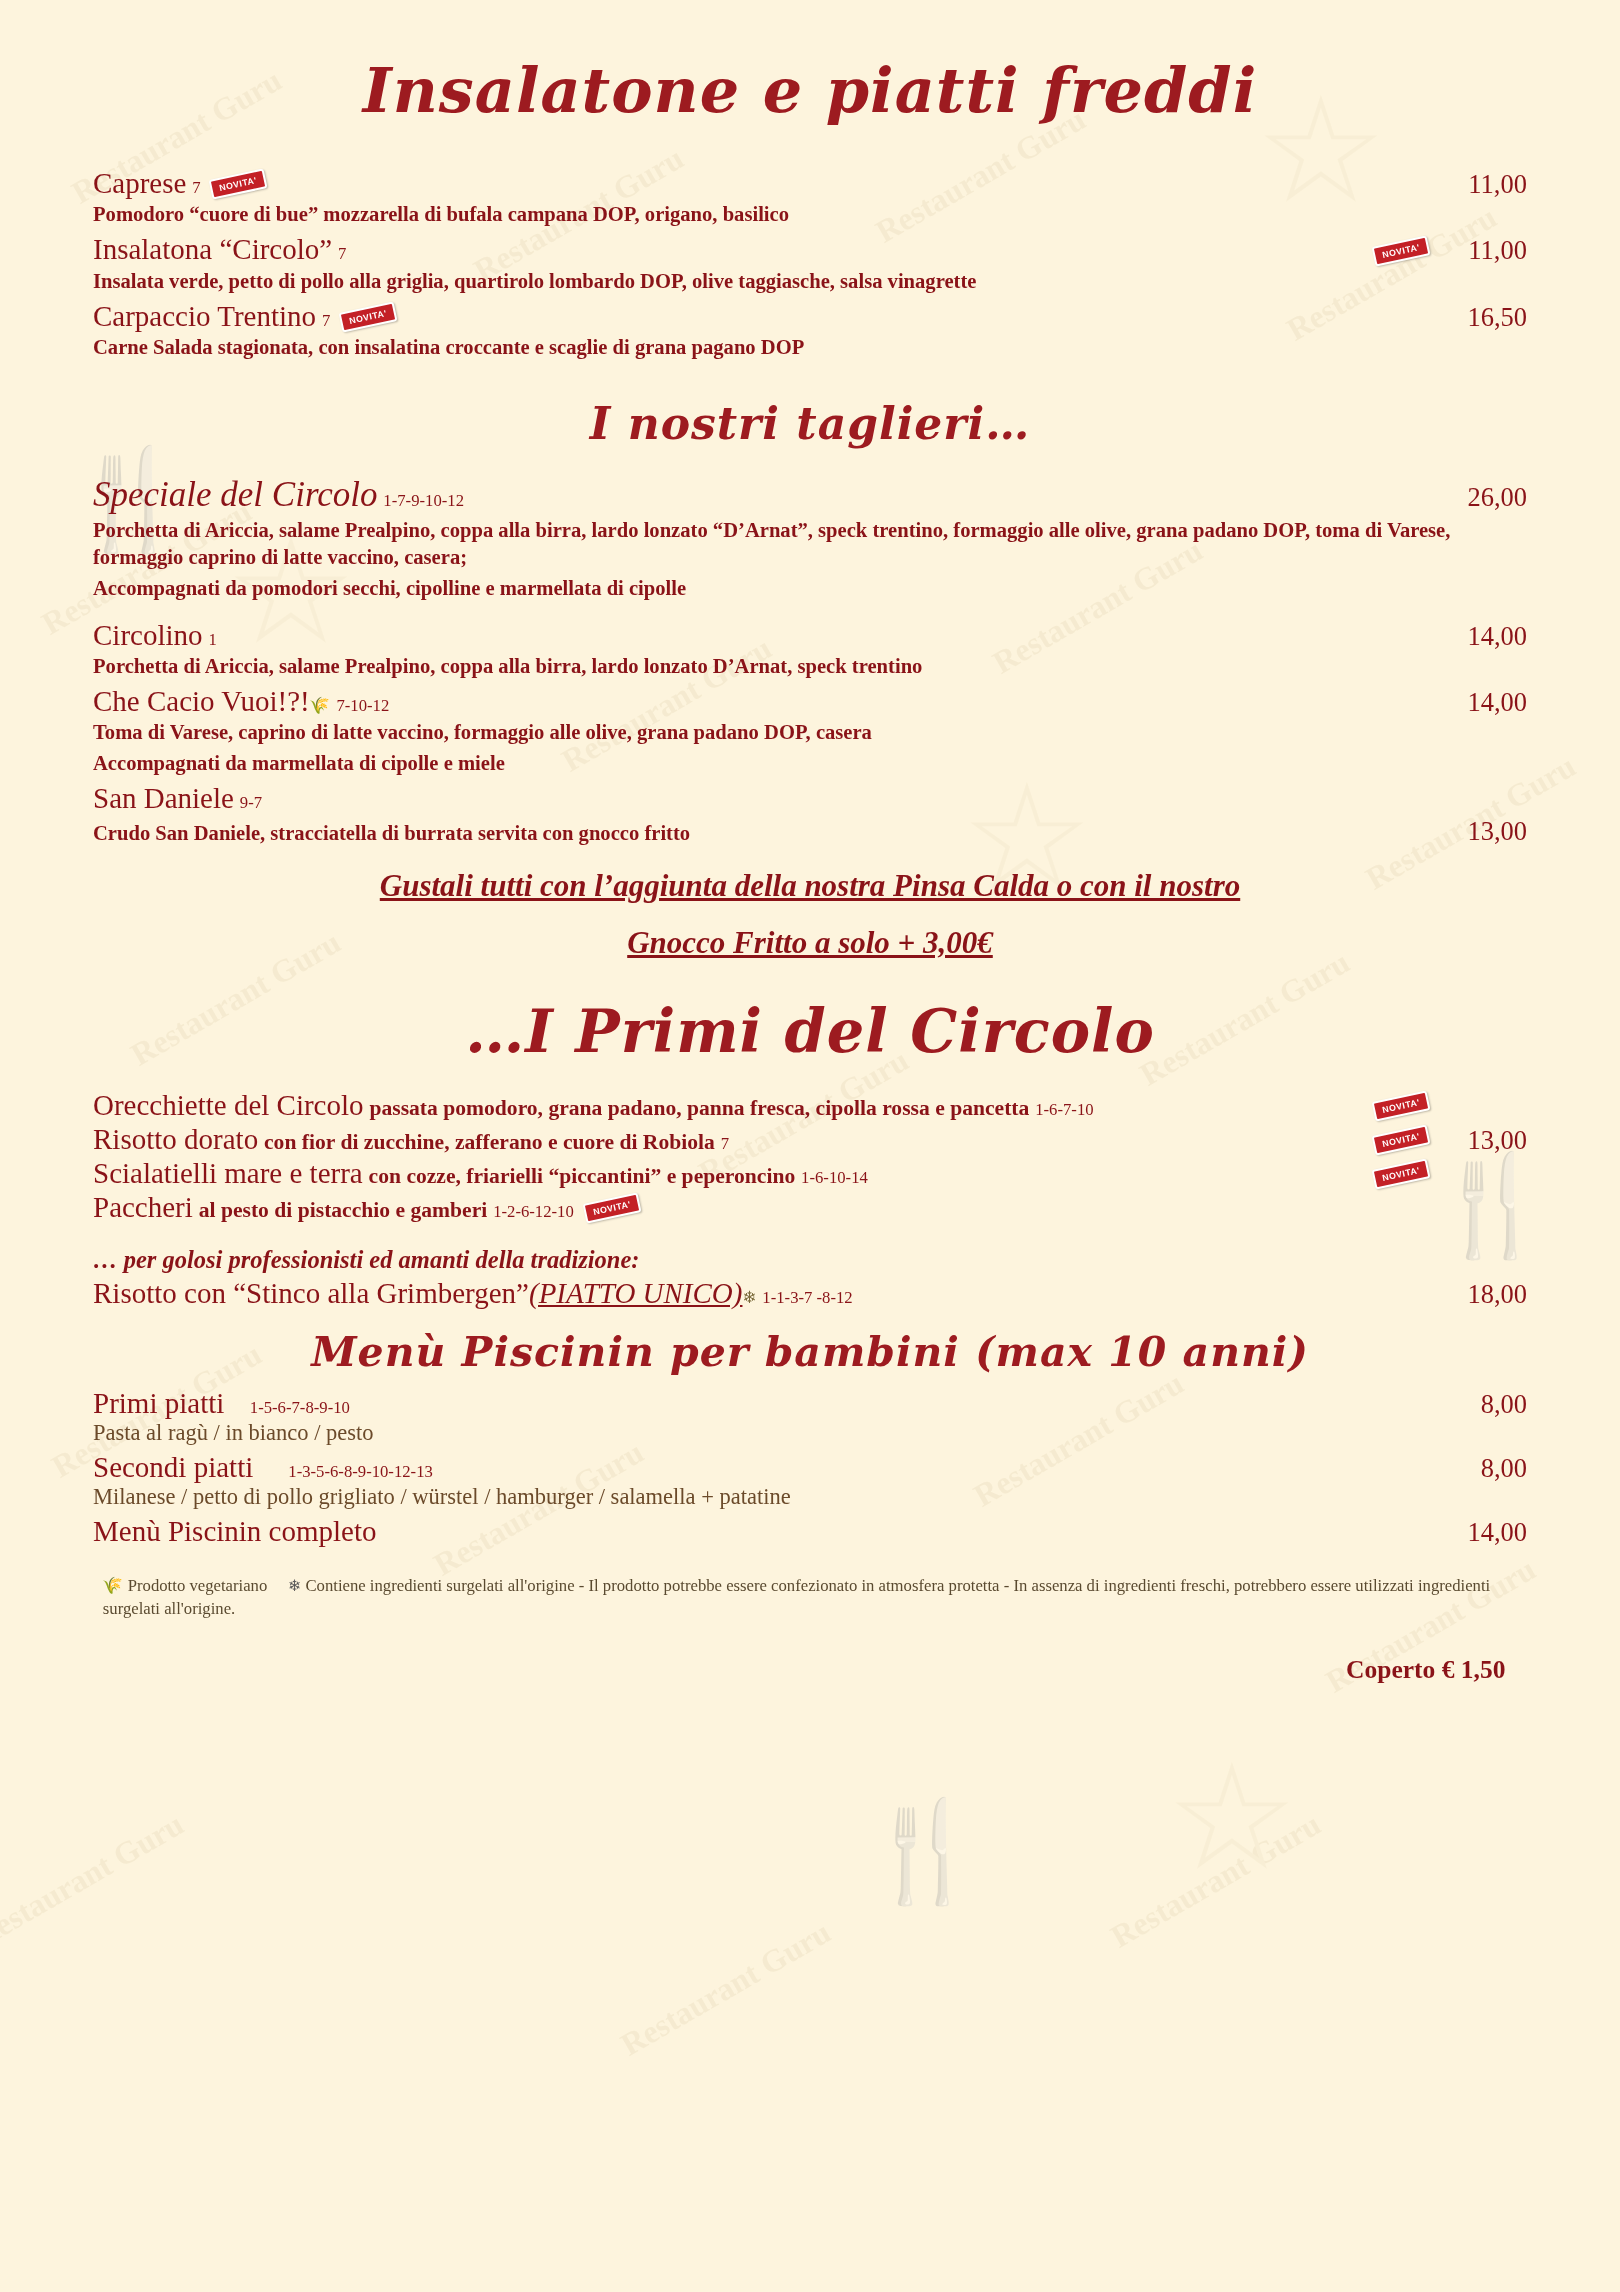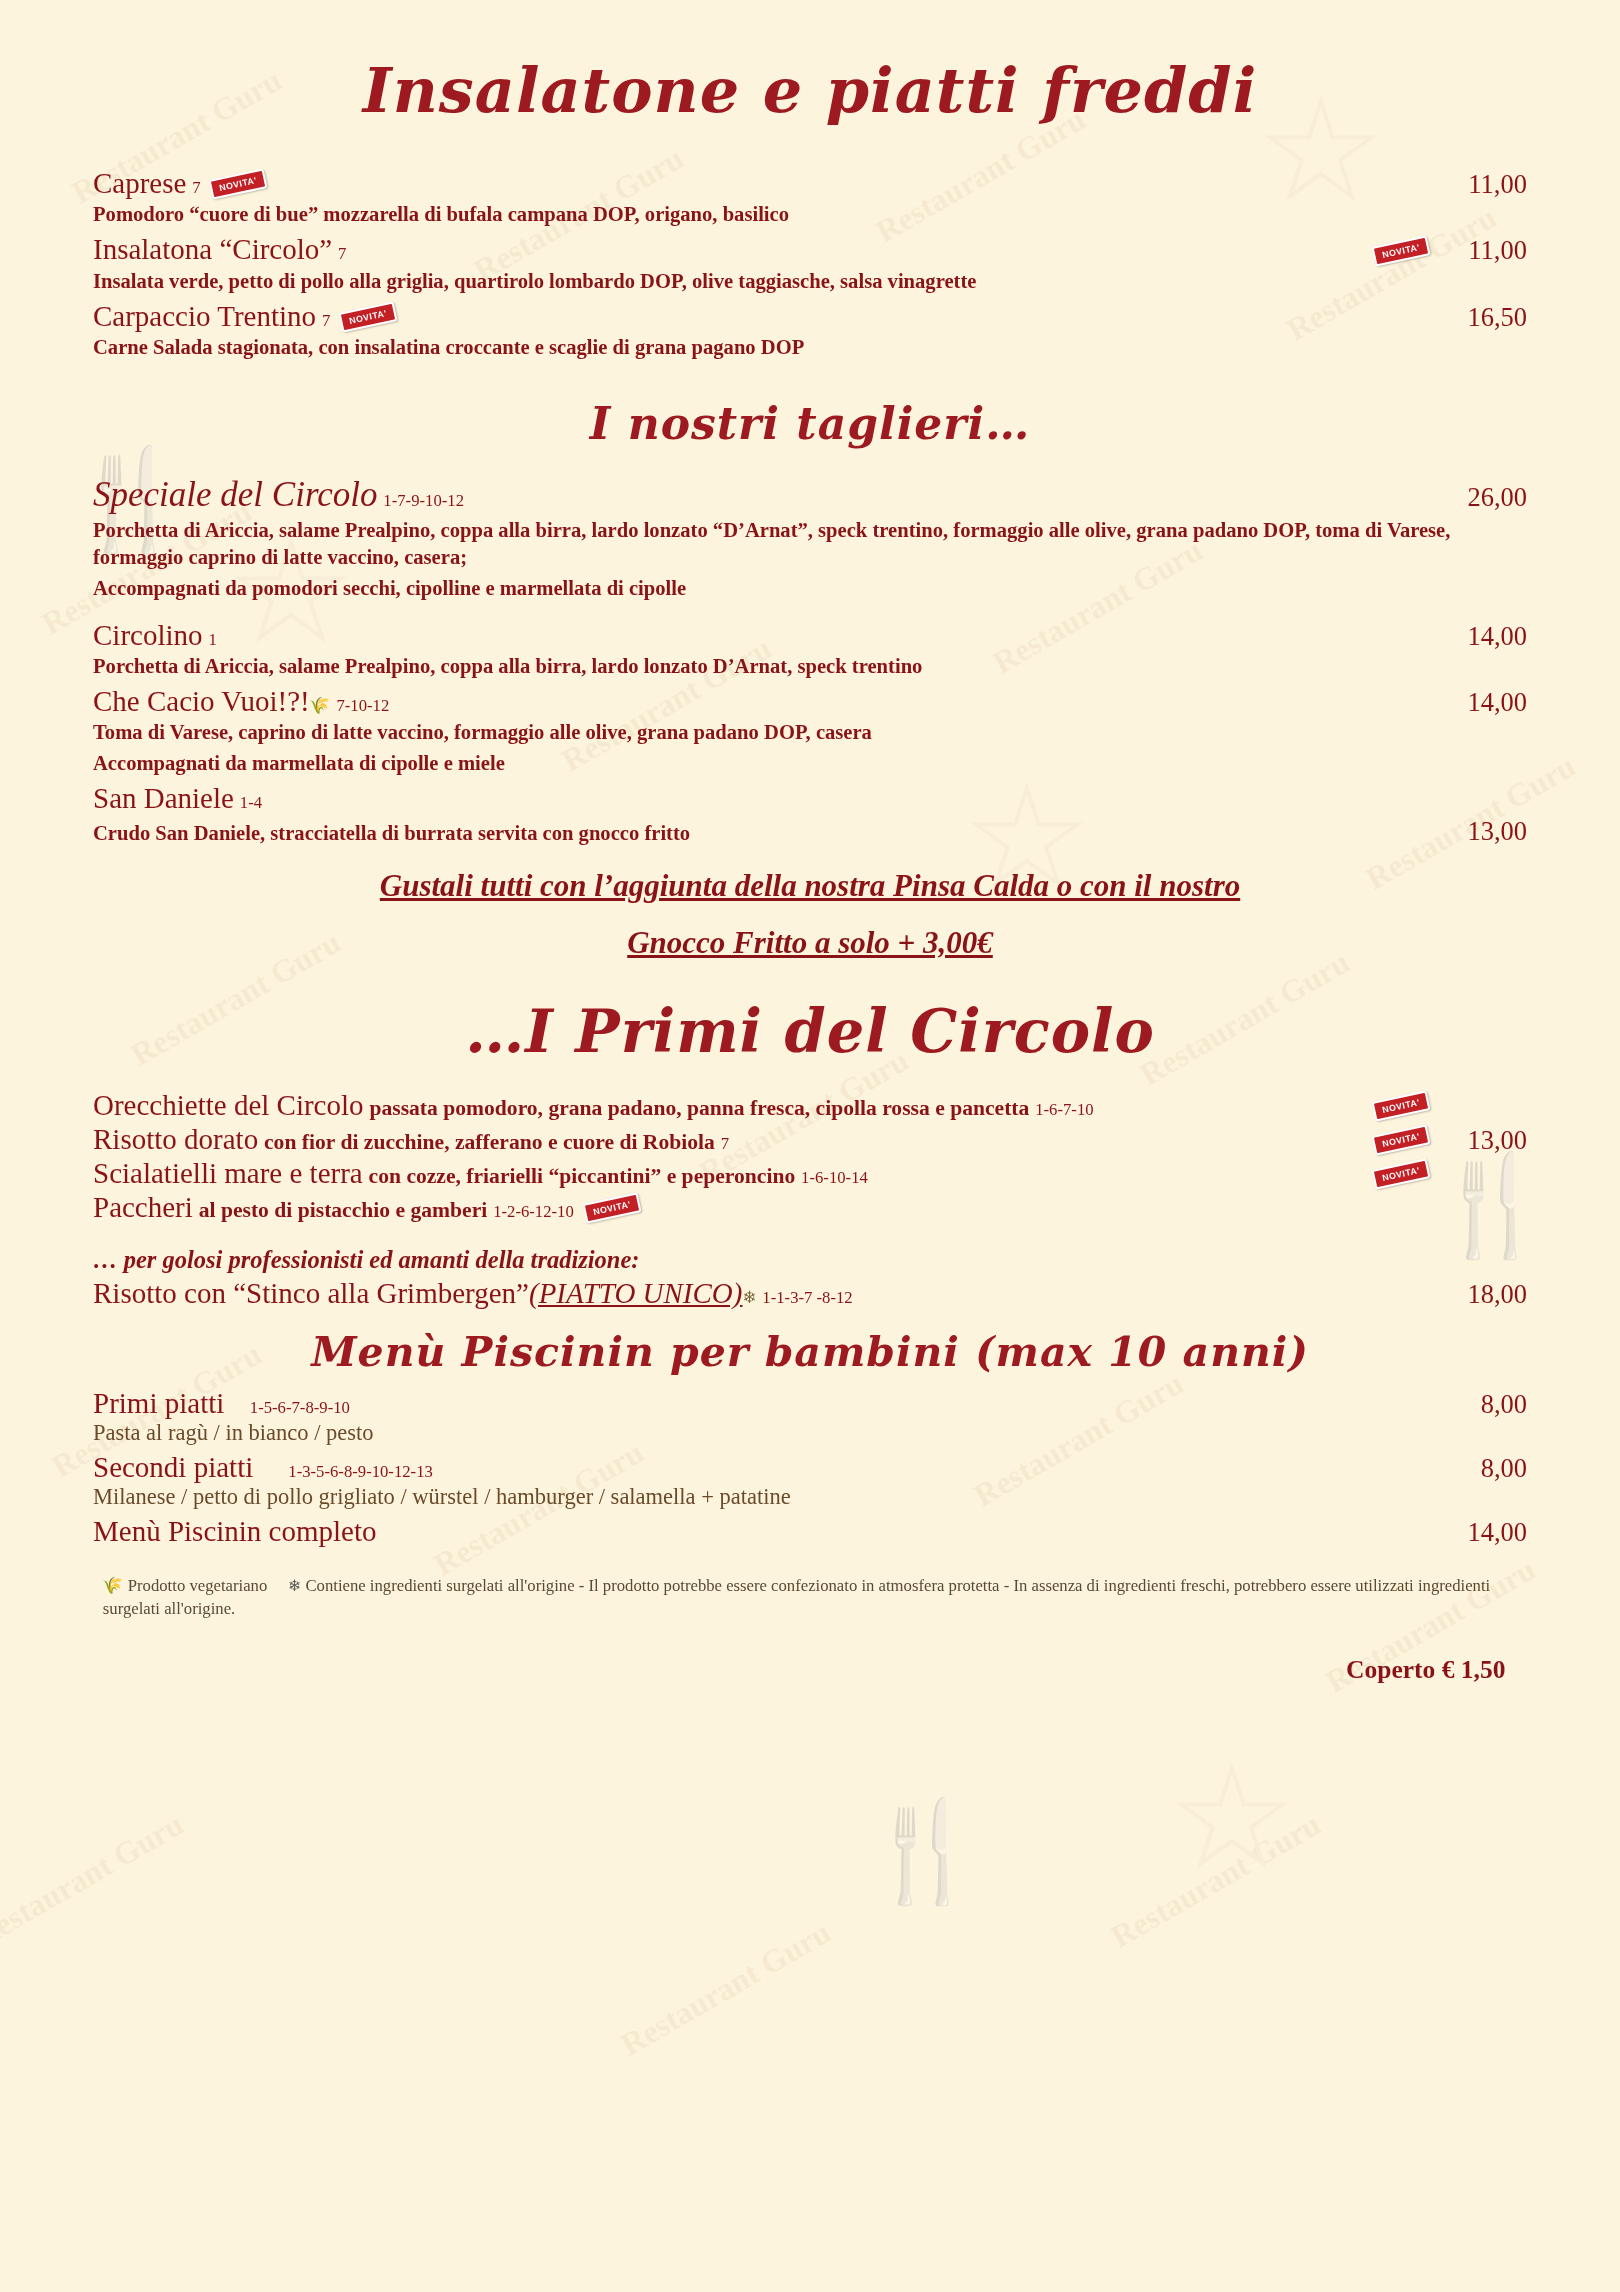--- a/index.html
+++ b/index.html
@@ -284,21 +284,21 @@
       <span class="veg-icon">🌾</span>
       <span class="allerg">7-10-12</span>
       <span class="spacer"></span>
       <span class="price">14,00</span>
     </div>
     <div class="desc">Toma di Varese, caprino di latte vaccino, formaggio alle olive, grana padano DOP, casera</div>
     <div class="desc">Accompagnati da  marmellata di cipolle e miele</div>
 
     <div class="row">
       <span class="dish big">San Daniele</span>
-      <span class="allerg">1-4</span>
+      <span class="allerg">9-7</span>
       <span class="spacer"></span>
     </div>
     <div class="row">
       <span class="desc">Crudo San Daniele, stracciatella di burrata servita con gnocco fritto</span>
       <span class="spacer"></span>
       <span class="price">13,00</span>
     </div>
 
     <div class="promo">Gustali tutti con l’aggiunta della nostra Pinsa Calda o con il nostro</div>
     <div class="promo">Gnocco Fritto a solo + 3,00€</div>

